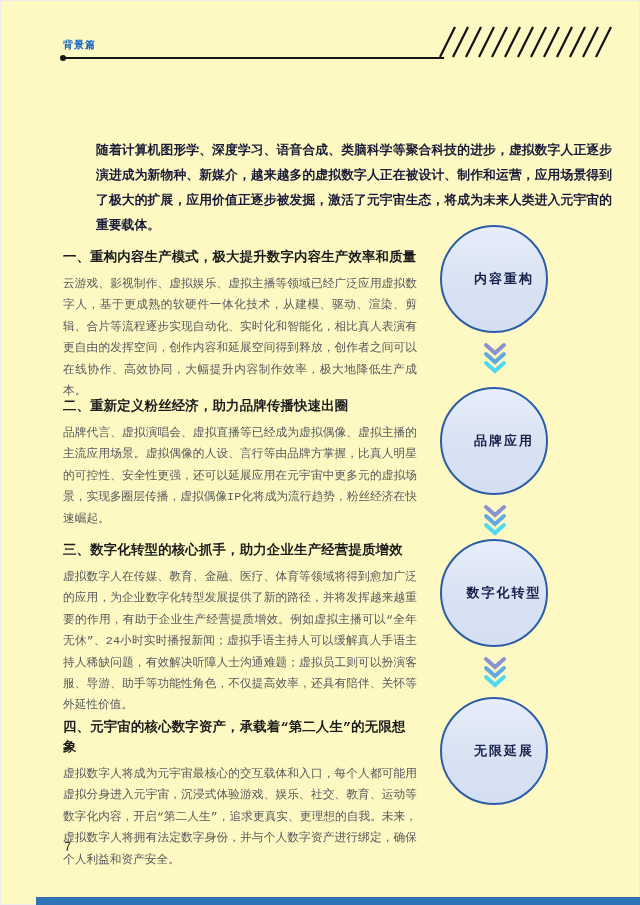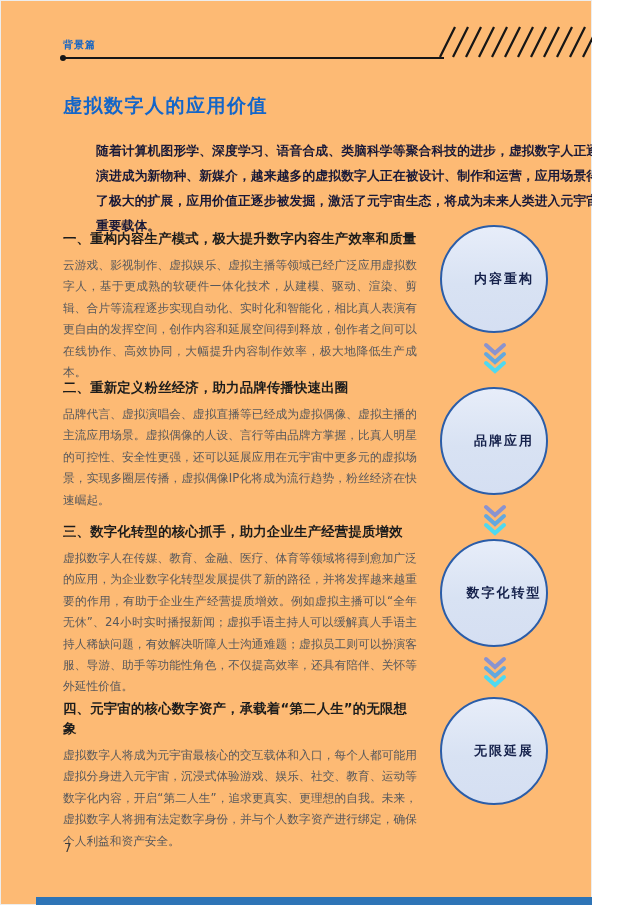--- a/index.html
+++ b/index.html
@@ -1,26 +1,27 @@
 <!DOCTYPE html>
 <html><head>
 <meta charset="utf-8">
 <style>
   * { margin: 0; padding: 0; box-sizing: border-box; }
   html, body { background: #fff; }
   body { font-family: "DejaVu Sans", "Liberation Sans", sans-serif; }
 
   .page {
     position: relative;
-    width: 592px;
+    width: 640px;
     height: 905px;
-    background: #fdba74;
+    background: #fef9c3;
     overflow: hidden;
     outline: 1px solid #ededed;
     outline-offset: -1px;
+    font-family: Liberation Mono, monospace;
   }
 
   
   .eyebrow {
     position: absolute;
     left: 63px; top: 38px;
     font-size: 10px;
     font-weight: bold;
     color: #1565c4;
     letter-spacing: 1px;
@@ -63,21 +64,21 @@
     text-align: justify;
     margin-left: 33px;
   }
 
   
   .sections {
     position: absolute;
     left: 63px; top: 0;
     width: 354px;
   }
-  .sec { position: absolute; left: 0; width: 354px; }
+  .sec { position: absolute; left: 0; width: 354px; margin-top: 19px; }
   .sec h2 {
     font-size: 13.4px;
     font-weight: bold;
     color: #1c1c1c;
     letter-spacing: 0.2px;
     line-height: 20px;
   }
   .sec p {
     margin-top: 6px;
     font-size: 11.7px;
@@ -153,21 +154,20 @@
       <line x1="82" y1="32" x2="97" y2="2"></line>
       <line x1="95" y1="32" x2="110" y2="2"></line>
       <line x1="108" y1="32" x2="123" y2="2"></line>
       <line x1="121" y1="32" x2="136" y2="2"></line>
       <line x1="134" y1="32" x2="149" y2="2"></line>
       <line x1="147" y1="32" x2="162" y2="2"></line>
       <line x1="160" y1="32" x2="175" y2="2"></line>
     </g>
   </svg>
 
-  <h1 class="page-title">虚拟数字人的应用价值</h1>
   <p class="intro">随着计算机图形学、深度学习、语音合成、类脑科学等聚合科技的进步，虚拟数字人正逐步演进成为新物种、新媒介，越来越多的虚拟数字人正在被设计、制作和运营，应用场景得到了极大的扩展，应用价值正逐步被发掘，激活了元宇宙生态，将成为未来人类进入元宇宙的重要载体。</p>
 
   <div class="sections">
     <section class="sec sec1">
       <h2>一、重构内容生产模式，极大提升数字内容生产效率和质量</h2>
       <p>云游戏、影视制作、虚拟娱乐、虚拟主播等领域已经广泛应用虚拟数字人，基于更成熟的软硬件一体化技术，从建模、驱动、渲染、剪辑、合片等流程逐步实现自动化、实时化和智能化，相比真人表演有更自由的发挥空间，创作内容和延展空间得到释放，创作者之间可以在线协作、高效协同，大幅提升内容制作效率，极大地降低生产成本。</p>
     </section>
     <section class="sec sec2">
       <h2>二、重新定义粉丝经济，助力品牌传播快速出圈</h2>
       <p>品牌代言、虚拟演唱会、虚拟直播等已经成为虚拟偶像、虚拟主播的主流应用场景。虚拟偶像的人设、言行等由品牌方掌握，比真人明星的可控性、安全性更强，还可以延展应用在元宇宙中更多元的虚拟场景，实现多圈层传播，虚拟偶像IP化将成为流行趋势，粉丝经济在快速崛起。</p>

